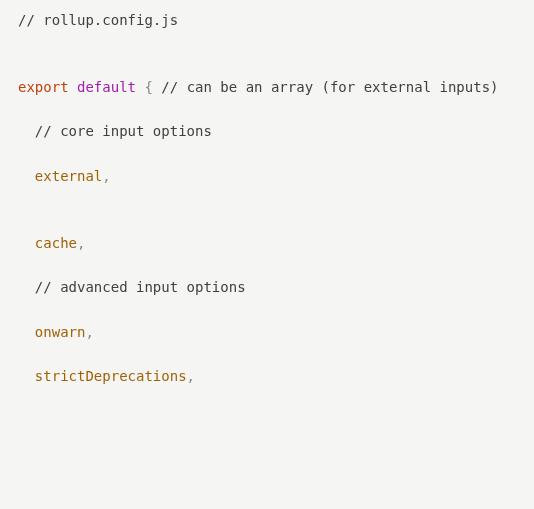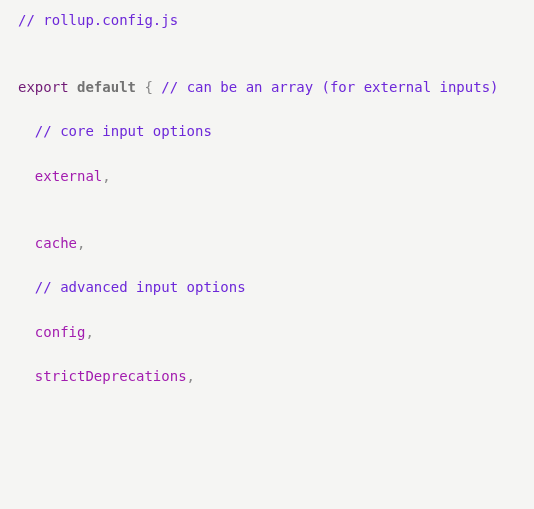--- a/index.html
+++ b/index.html
@@ -10,39 +10,39 @@
       line-height: 1.55;
       padding: 10px 18px;
       color: #8a8a8a;
       width: 534px;
     }
     pre {
       white-space: pre;
       font-family: inherit;
     }
     .line { display: block; }
-    .comment { color: #6d28d9; }
-    .keyword-export { color: #701a75; }
-    .keyword-default { color: #737373; font-weight: bold; }
+    .comment { color: #404040; }
+    .keyword-export { color: #c2410c; }
+    .keyword-default { color: #a21caf; }
     .punct { color: #8a8a8a; }
-    .ident { color: #a21caf; }
+    .ident { color: #a16207; }
     .indent { display: inline-block; width: 2ch; }
   </style>
 </head>
 <body>
 
 <pre><code><span class="line"><span class="comment">// rollup.config.js</span></span>
 <span class="line"></span>
 <span class="line"><span class="keyword-export">export</span> <span class="keyword-default">default</span> <span class="punct">{</span> <span class="comment">// can be an array (for external inputs)</span></span>
 <span class="line"><span class="indent"></span><span class="comment">// core input options</span></span>
 <span class="line"><span class="indent"></span><span class="ident">external</span><span class="punct">,</span></span>
 <span class="line"></span>
 <span class="line"><span class="indent"></span><span class="ident">cache</span><span class="punct">,</span></span>
 <span class="line"><span class="indent"></span><span class="comment">// advanced input options</span></span>
-<span class="line"><span class="indent"></span><span class="ident">config</span><span class="punct">,</span></span>
+<span class="line"><span class="indent"></span><span class="ident">onwarn</span><span class="punct">,</span></span>
 <span class="line"><span class="indent"></span><span class="ident">strictDeprecations</span><span class="punct">,</span></span>
 <span class="line"></span>
 
 
 
 
 
 
 
 

